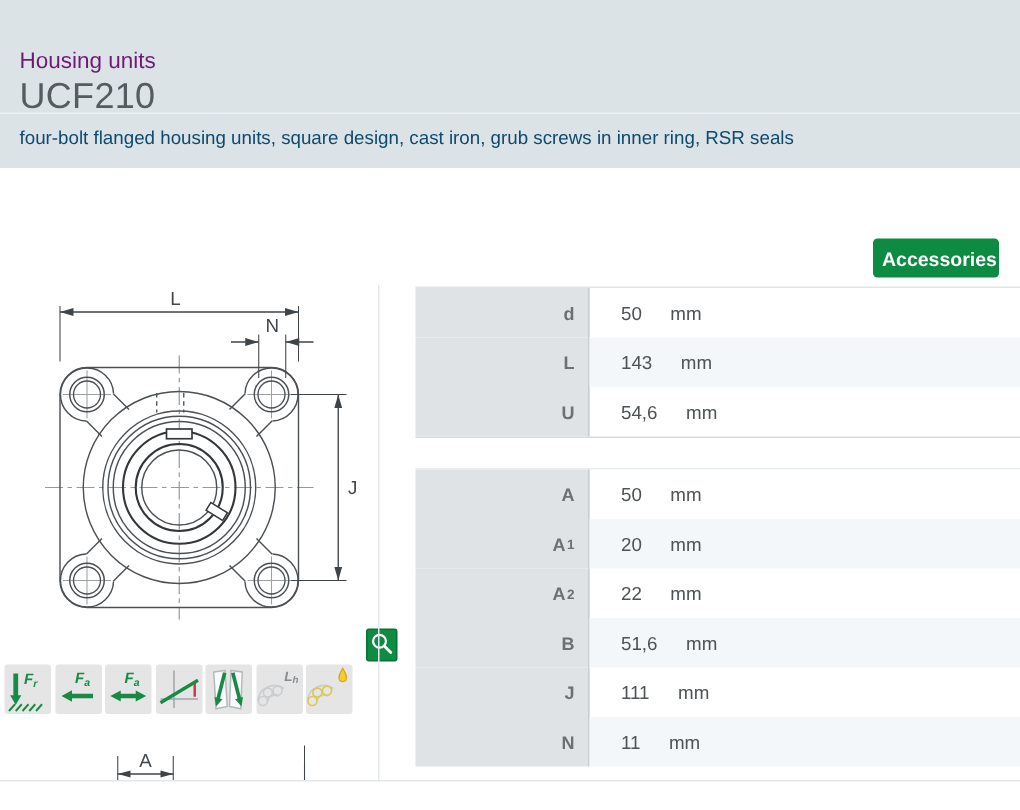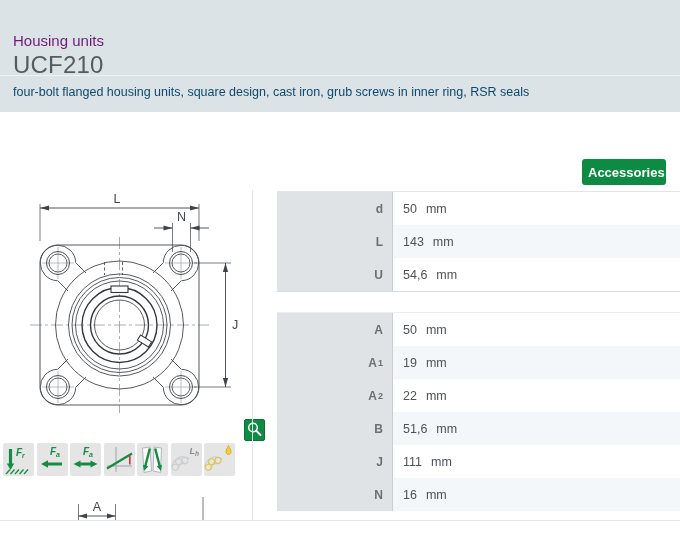--- a/index.html
+++ b/index.html
@@ -34,23 +34,23 @@
   .ic-label-gray{font-family:"Liberation Sans",sans-serif;font-style:italic;font-weight:700;font-size:9px;fill:#878d91;}
 
   
   .spec{position:absolute;left:277px;width:403px;background:#fff;}
   .spec.t1{top:191px;border-top:1px solid #dfe5e9;border-bottom:1px solid #d5dbdf;}
   .spec.t2{top:312px;border-top:1px solid #e8edf0;}
   .srow{display:flex;height:33px;align-items:stretch;}
   .c-label{width:116px;background:#dfe3e6;border-right:1px solid #c9ced2;display:flex;align-items:center;
       justify-content:flex-end;padding-right:9px;box-sizing:border-box;font-weight:700;font-size:12px;color:#6a7074;}
   .c-label sub{font-size:9px;font-weight:700;line-height:0;margin-left:1px;}
-  .c-value{flex:1;display:flex;align-items:center;padding-left:10px;font-size:12.5px;color:#4e5356;}
+  .c-value{flex:1;display:flex;align-items:center;padding-left:21px;font-size:12.5px;color:#4e5356;}
   .srow:nth-child(even) .c-value{background:#f3f7f9;}
-  .unit{margin-left:9px;}
+  .unit{margin-left:19px;}
 </style>
 </head>
 <body>
 
 <div class="page">
 
   <div class="hdr">
     <div class="title">UCF210</div>
     <div class="subtitle">Housing units</div>
     <div class="sep"></div>
@@ -254,21 +254,21 @@
       <div class="srow">
         <div class="c-label">A</div>
         <div class="c-value">
           <span>50</span>
           <span class="unit">mm</span>
         </div>
       </div>
       <div class="srow">
         <div class="c-label">A<sub>1</sub></div>
         <div class="c-value">
-          <span>19</span>
+          <span>20</span>
           <span class="unit">mm</span>
         </div>
       </div>
       <div class="srow">
         <div class="c-label">A<sub>2</sub></div>
         <div class="c-value">
           <span>22</span>
           <span class="unit">mm</span>
         </div>
       </div>
@@ -282,21 +282,21 @@
       <div class="srow">
         <div class="c-label">J</div>
         <div class="c-value">
           <span>111</span>
           <span class="unit">mm</span>
         </div>
       </div>
       <div class="srow">
         <div class="c-label">N</div>
         <div class="c-value">
-          <span>16</span>
+          <span>11</span>
           <span class="unit">mm</span>
         </div>
       </div>
     </div>
 
   <div class="vline"></div>
   <div class="hline"></div>
 
 </div>
 

